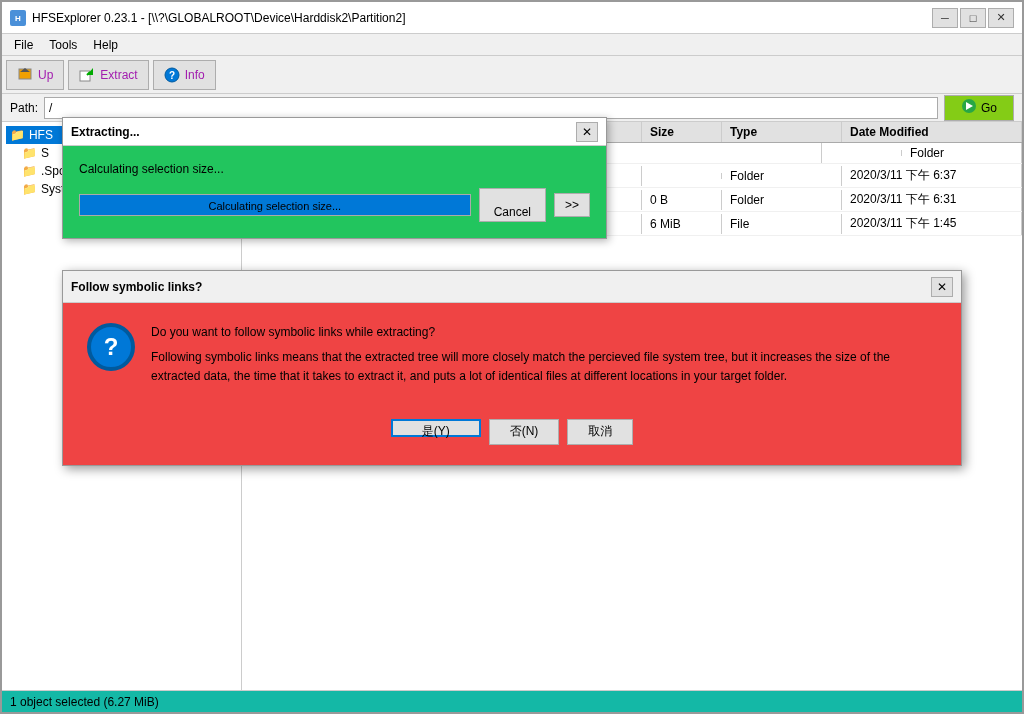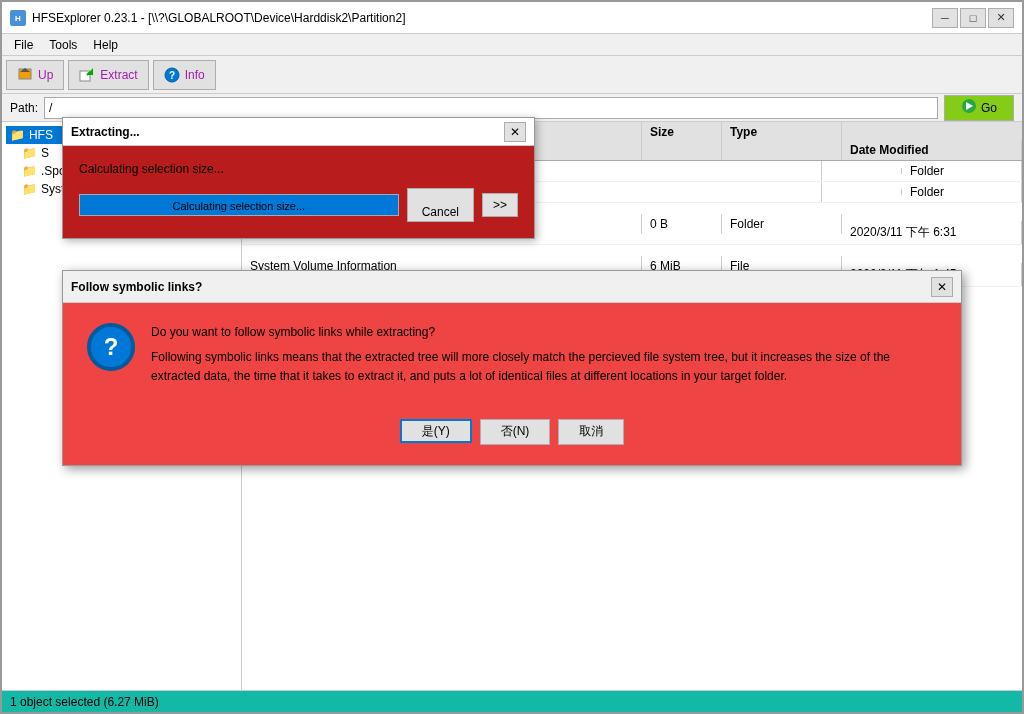--- a/index.html
+++ b/index.html
@@ -193,21 +193,21 @@
       padding: 3px 8px;
       border-right: 1px solid #ccc;
       font-size: 12px;
       font-weight: bold;
       cursor: pointer;
       white-space: nowrap;
     }
     .col-name { flex: 1; min-width: 200px; }
     .col-size { width: 80px; }
     .col-type { width: 120px; }
-    .col-date { width: 180px; margin-top: 18px; }
+    .col-date { width: 180px; }
     .file-row {
       display: flex;
       align-items: center;
       border-bottom: 1px solid #f0f0f0;
       cursor: pointer;
     }
     .file-row .file-col {
       font-weight: normal;
       background: none;
     }
@@ -221,22 +221,22 @@
       align-items: center;
       padding: 0 8px;
       font-size: 12px;
     }
 
     
     .dialog-extracting {
       position: absolute;
       top: 115px;
       left: 60px;
-      width: 473px;
-      background: #b91c1c;
+      width: 545px;
+      background: #22c55e;
       border: 1px solid #999;
       box-shadow: 2px 2px 8px rgba(0,0,0,0.3);
       z-index: 10;
     }
     .dialog-title-bar {
       background: #fff;
       height: 28px;
       display: flex;
       align-items: center;
       justify-content: space-between;
@@ -349,22 +349,22 @@
       line-height: 1.6;
       color: #000;
     }
     .dialog-symbolic-buttons {
       display: flex;
       justify-content: center;
       gap: 8px;
       padding: 12px 24px 20px;
     }
     .btn-yes {
-      height: 24px;
-      padding: 2px 20px;
+      height: 18px;
+      padding: 2px 29px;
       background: #e1e1e1;
       border: 2px solid #0078d7;
       cursor: pointer;
       font-size: 12px;
       text-align: center;
     }
     .btn-no {
       height: 26px;
       padding: 3px 20px;
       background: #e1e1e1;
@@ -497,20 +497,21 @@
       </div>
       <div class="file-row">
         <div class="file-col col-name">.Spotlight-v100</div>
         <div class="file-col col-size"></div>
         <div class="file-col col-type">Folder</div>
       </div>
       <div class="file-row">
         <div class="file-col col-name">.Spotlight-v100</div>
         <div class="file-col col-size"></div>
         <div class="file-col col-type">Folder</div>
+        <div class="file-col col-date">2020/3/11 下午 6:37</div>
       </div>
       <div class="file-row">
         <div class="file-col col-name">.Spotlight-V100</div>
         <div class="file-col col-size">0 B</div>
         <div class="file-col col-type">Folder</div>
         <div class="file-col col-date">2020/3/11 下午 6:31</div>
       </div>
       <div class="file-row">
         <div class="file-col col-name">System Volume Information</div>
         <div class="file-col col-size">6 MiB</div>

